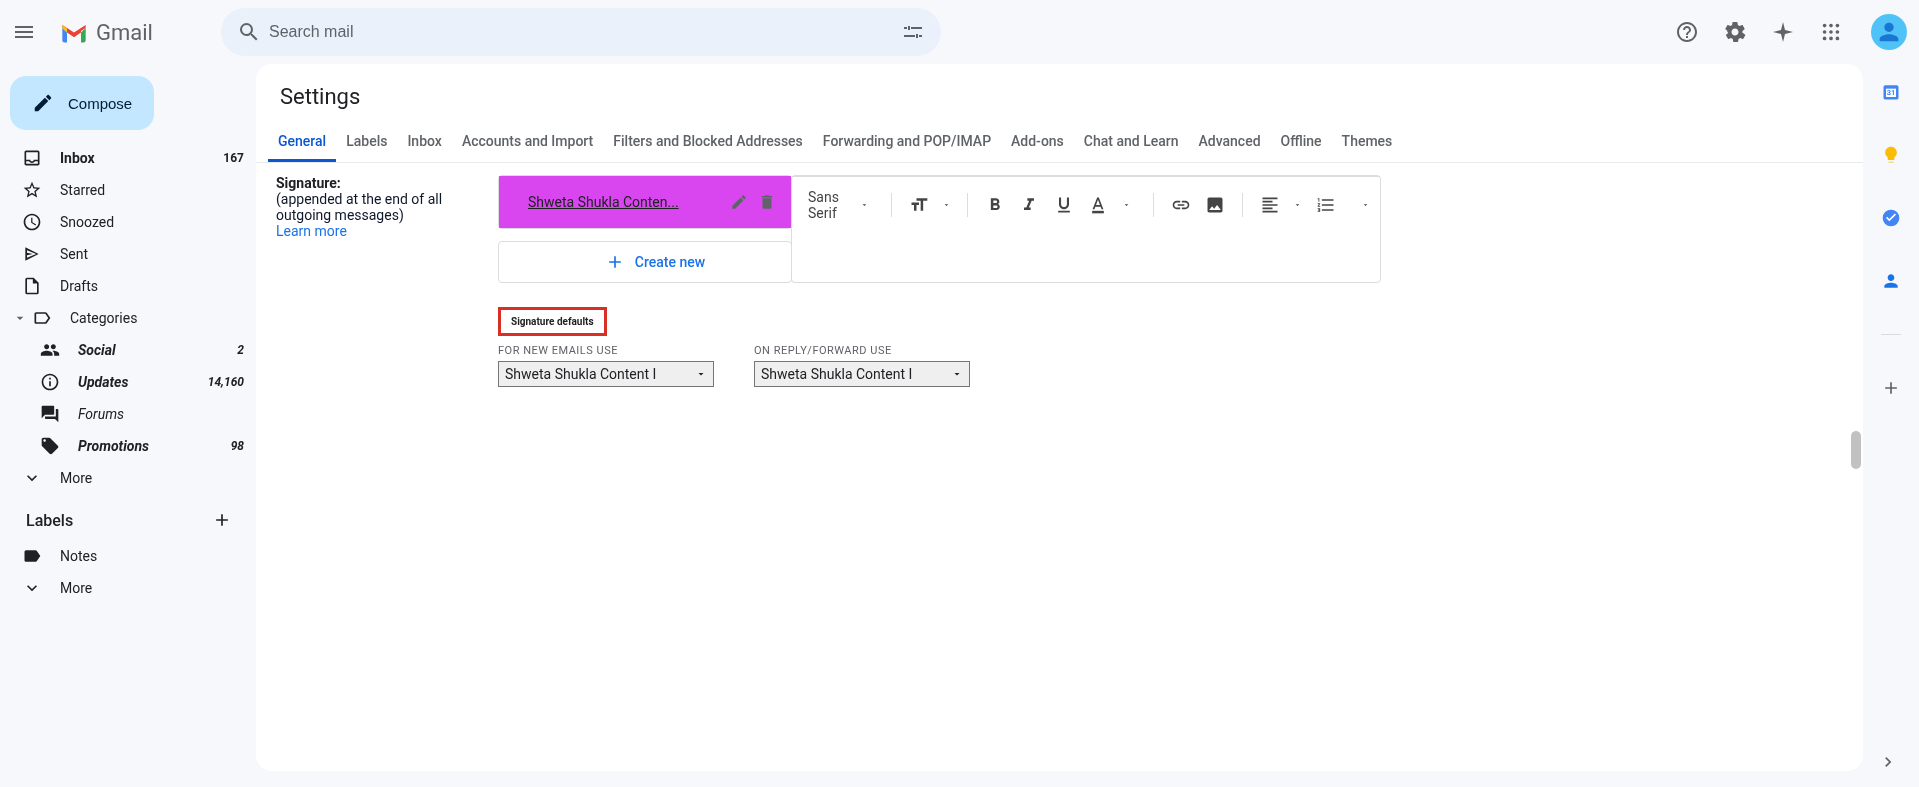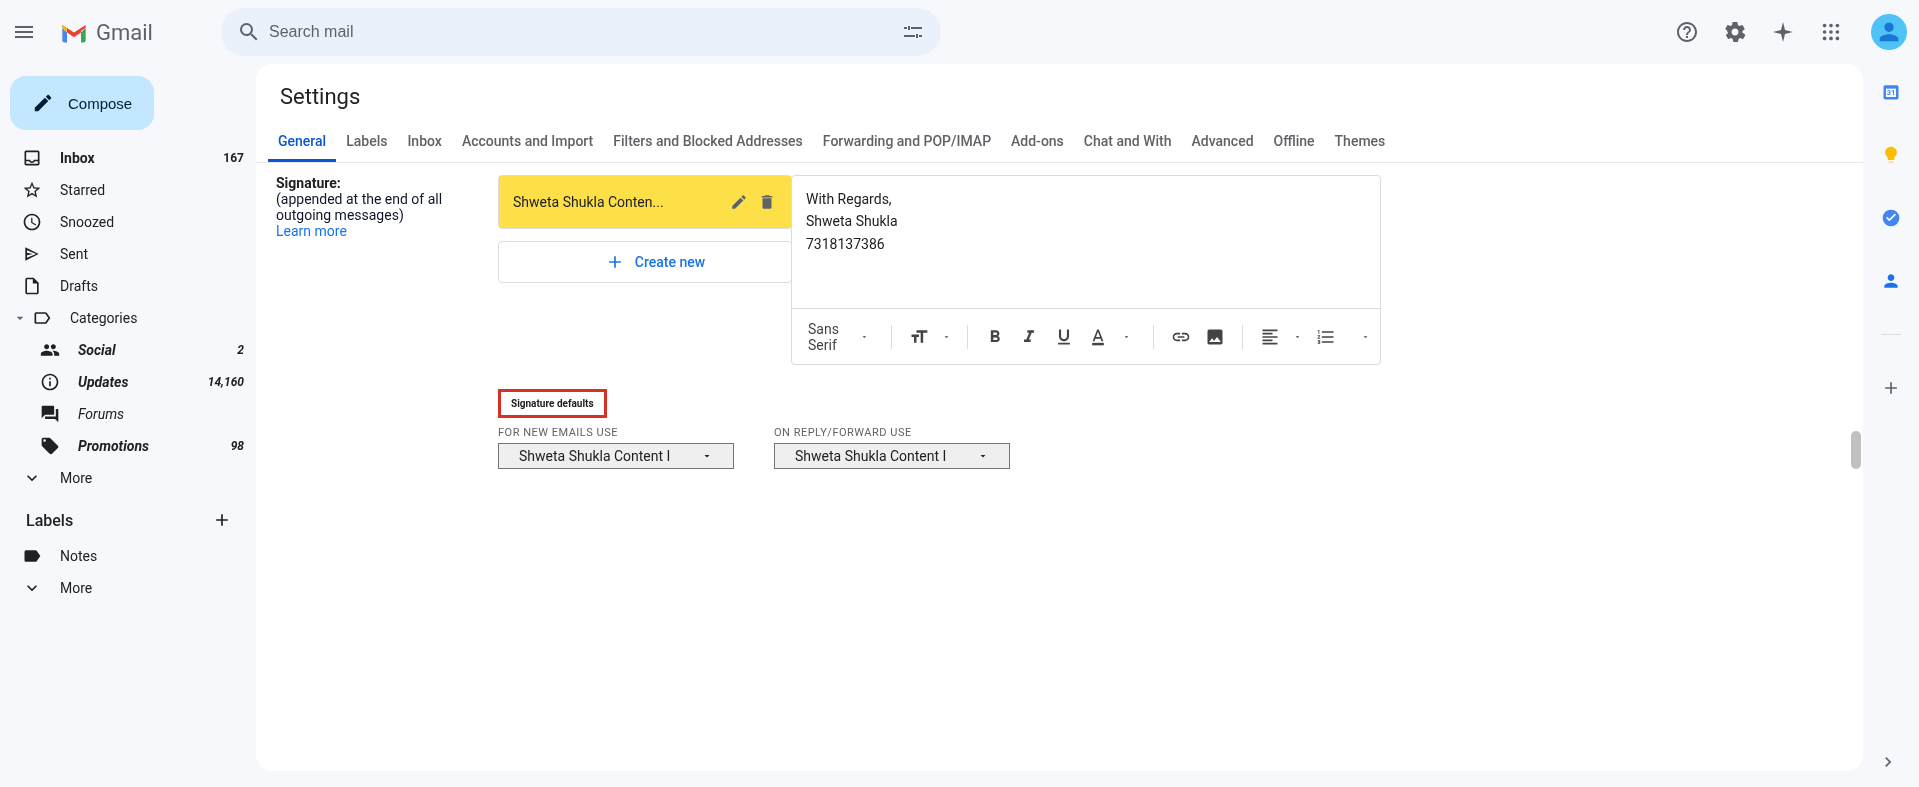--- a/index.html
+++ b/index.html
@@ -47,38 +47,38 @@
 .tab.active { color: #0b57d0; border-bottom-color: #0b57d0; }
 .settings-body { flex: 1; overflow-y: auto; padding: 10px 0; position: relative; }
 .settings-row { display: flex; padding: 2px 20px; }
 .row-label { width: 222px; flex-shrink: 0; }
 .row-label-title { font-weight: 700; }
 .row-label-sub { font-size: 14px; color: #0f172a; }
 .learn-more { color: #1a73e8; cursor: pointer; font-size: 14px; }
 .row-content { flex: 1; display: flex; gap: 0; }
 .sig-list-col { width: 294px; }
 .sig-list-box { border: 1px solid #dadce0; border-radius: 4px; }
-.sig-item { display: flex; align-items: center; background: #fde047; padding: 12px 10px 12px 14px; }
+.sig-item { display: flex; align-items: center; background: #d946ef; padding: 12px 10px 12px 29px; text-decoration: underline; }
 .sig-name { flex: 1; font-size: 14px; overflow: hidden; text-overflow: ellipsis; white-space: nowrap; }
 .sig-act { width: 28px; height: 28px; display: flex; align-items: center; justify-content: center; cursor: pointer; color: #5f6368; }
 .create-new { display: flex; align-items: center; justify-content: center; gap: 10px; border: 1px solid #dadce0; border-radius: 4px; height: 42px; margin-top: 12px; cursor: pointer; color: #1a73e8; font-weight: 500; width: 294px; padding-left: 20px; }
 .sig-editor-col { flex: 1; max-width: 590px; border: 1px solid #dadce0; border-radius: 4px; display: flex; flex-direction: column; margin-left: -1px; }
 .sig-text { flex: 1; padding: 12px 14px; font-size: 14px; line-height: 1.6; min-height: 132px; }
 .sig-toolbar { display: flex; align-items: center; border-top: 1px solid #dadce0; height: 56px; padding: 0 10px; gap: 12px; color: #444; }
 .font-select { display: flex; align-items: center; gap: 6px; padding: 0 6px; cursor: pointer; font-size: 14px; }
 .tb-sep { width: 1px; height: 24px; background: #dadce0; margin: 0 4px; }
 .tb-btn { width: 30px; height: 30px; display: flex; align-items: center; justify-content: center; cursor: pointer; border-radius: 4px; }
 .tb-btn svg { width: 20px; height: 20px; }
 
 .sig-defaults-wrap { padding: 22px 20px 0 242px; }
 .sig-defaults-title { font-size: 10px; font-weight: 700; padding: 6px 10px; border: 3px solid #d93025; display: inline-block; }
 .defaults-row { display: flex; gap: 40px; margin-top: 8px; }
 .default-col { }
 .default-label { font-size: 11px; color: #5f6368; letter-spacing: 0.5px; margin-bottom: 4px; }
-.default-select { border: 1px solid #767676; padding: 4px 20px; font-size: 14px; background: #efefef; cursor: pointer; width: 236px; display: flex; align-items: center; justify-content: space-between; }
+.default-select { border: 1px solid #767676; padding: 4px 6px; font-size: 14px; background: #efefef; cursor: pointer; width: 216px; display: flex; align-items: center; justify-content: space-between; }
 
 .vscroll { position: absolute; right: 2px; top: 268px; width: 10px; height: 38px; background: #c1c1c1; border-radius: 5px; }
 
 
 .rightbar { width: 56px; display: flex; flex-direction: column; align-items: center; padding-top: 18px; gap: 43px; }
 .rb-icon { width: 20px; height: 20px; display: flex; align-items: center; justify-content: center; }
 .rb-sep { width: 20px; height: 1px; background: #dadce0; }
 .rb-bottom { position: absolute; bottom: 10px; right: 16px; width: 30px; height: 30px; display: flex; align-items: center; justify-content: center; cursor: pointer; color: #5f6368; }
 
 svg { display: block; }
@@ -307,21 +307,21 @@
       <div class="content">
         <div class="settings-title">Settings</div>
         <div class="tabs">
           <div class="tab active">General</div>
           <div class="tab">Labels</div>
           <div class="tab">Inbox</div>
           <div class="tab">Accounts and Import</div>
           <div class="tab">Filters and Blocked Addresses</div>
           <div class="tab">Forwarding and POP/IMAP</div>
           <div class="tab">Add-ons</div>
-          <div class="tab">Chat and With</div>
+          <div class="tab">Chat and Learn</div>
           <div class="tab">Advanced</div>
           <div class="tab">Offline</div>
           <div class="tab">Themes</div>
         </div>
         <div class="settings-body">
           <div class="settings-row">
             <div class="row-label">
               <div class="row-label-title">Signature:</div>
               <div class="row-label-sub">(appended at the end of all outgoing messages)</div>
               <div class="learn-more">Learn more</div>
@@ -344,25 +344,20 @@
                   </div>
                 </div>
                 <div class="create-new">
                   <svg width="20" height="20" viewBox="0 0 24 24">
                       <path fill="currentColor" d="M19 13h-6v6h-2v-6H5v-2h6V5h2v6h6v2z"></path>
                     </svg>
                   <span>Create new</span>
                 </div>
               </div>
               <div class="sig-editor-col">
-                <div class="sig-text">
-                  <div>With Regards,</div>
-                  <div>Shweta Shukla</div>
-                  <div>7318137386</div>
-                </div>
                 <div class="sig-toolbar">
                   <div class="font-select">
                     <span>Sans Serif</span>
                     <svg width="12" height="12" viewBox="0 0 24 24">
                         <path fill="currentColor" d="M7 10l5 5 5-5z"></path>
                       </svg>
                   </div>
                   <div class="tb-sep"></div>
                   <div class="tb-btn">
                       <svg viewBox="0 0 24 24">

